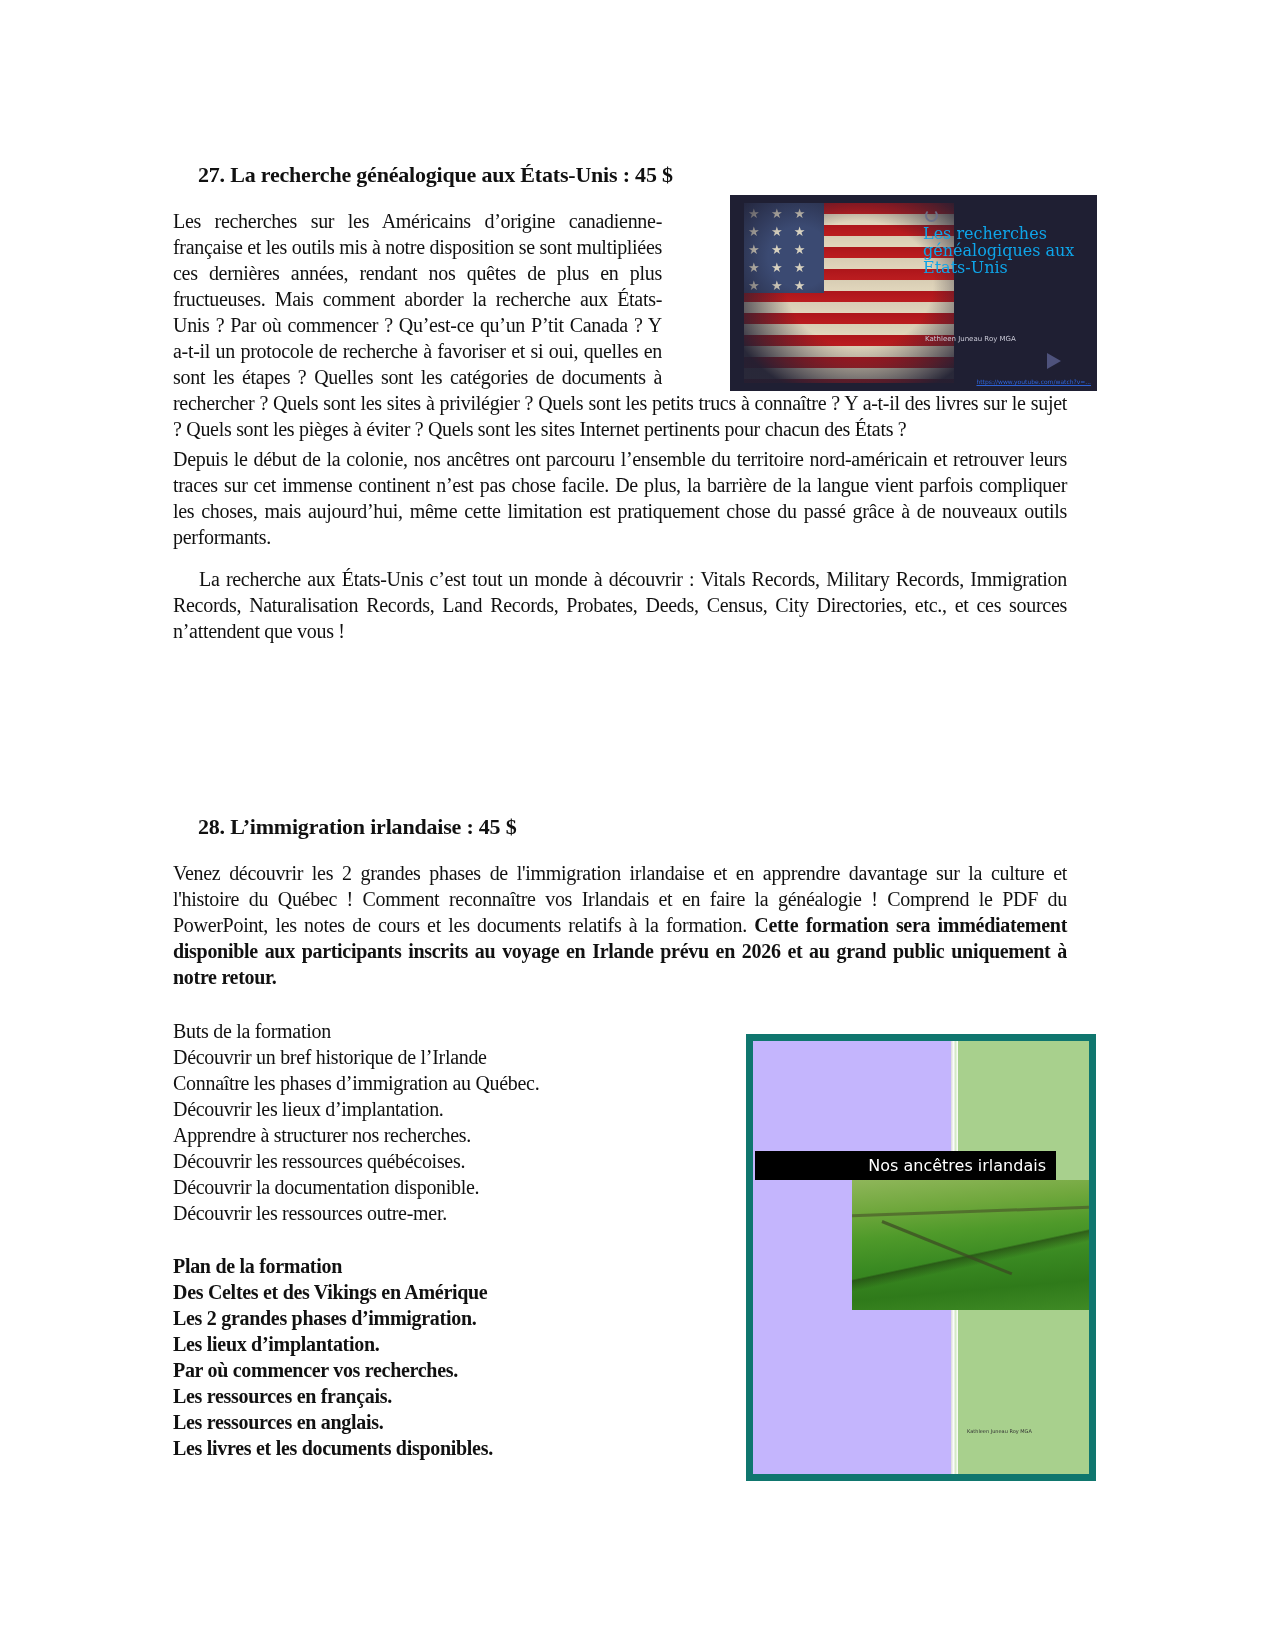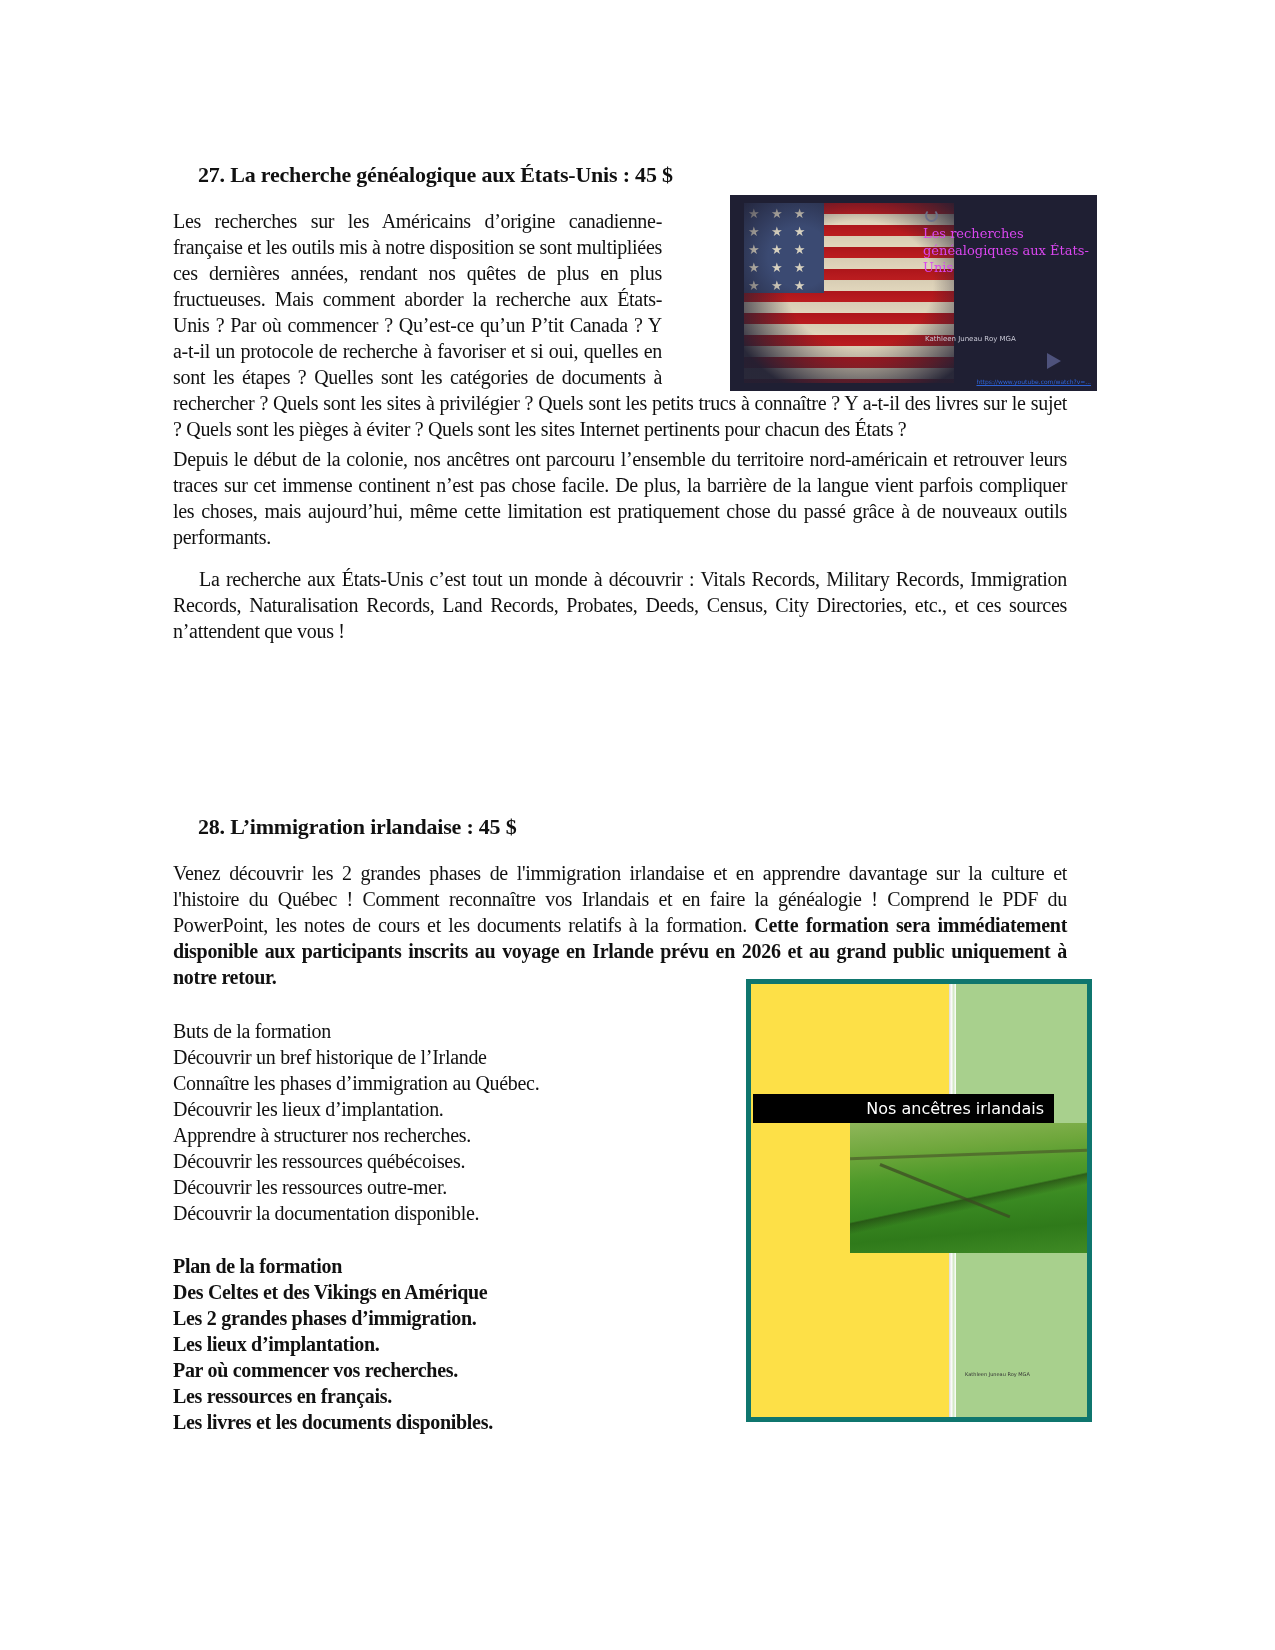--- a/index.html
+++ b/index.html
@@ -23,33 +23,33 @@
           filter: saturate(0.95); }
   .flag::after { content: ""; position: absolute; inset: 0;
           background: radial-gradient(ellipse at 55% 45%, rgba(0,0,0,0) 45%, rgba(31,31,51,0.95) 85%); }
   .canton { position: absolute; left: 14px; top: 8px; width: 80px; height: 90px;
             background: #3b4a72; z-index: 1; color: #d8d2c0; font-size: 13px; line-height: 18px;
             padding: 2px 4px; box-sizing: border-box; letter-spacing: 4px; }
   .canton::after { content: ""; position: absolute; inset: 0;
             background: radial-gradient(ellipse at 70% 60%, rgba(0,0,0,0) 40%, rgba(31,31,51,0.8) 100%); }
   .slide-dot { position: absolute; left: 195px; top: 14px; width: 9px; height: 9px; border-radius: 50%;
                border: 2px solid #6c7088; border-top-color: transparent; }
-  .slide-title { position: absolute; left: 193px; top: 30px; width: 170px; color: #d946ef;
-                 font-size: 13px; line-height: 17px; font-family: "DejaVu Serif", serif; }
+  .slide-title { position: absolute; left: 193px; top: 30px; width: 170px; color: #0ea5e9;
+                 font-size: 16px; line-height: 17px; font-family: "DejaVu Serif", serif; }
   .slide-author { position: absolute; left: 195px; top: 140px; color: #c9c9d6; font-size: 7px;
                   font-family: "DejaVu Sans", sans-serif; }
   .slide-tri { position: absolute; left: 317px; top: 158px; width: 0; height: 0;
                border-left: 14px solid #5a5f8e; border-top: 8px solid transparent; border-bottom: 8px solid transparent;
                opacity: 0.8; }
   .slide-link { position: absolute; right: 6px; bottom: 6px; color: #2e64d8; font-size: 6px;
                 text-decoration: underline; font-family: "DejaVu Sans", sans-serif; white-space: nowrap; }
 
   
-  .cover { position: absolute; left: 746px; top: 979px; width: 336px; height: 433px;
-           border: 5px solid #0f766e; background: #fde047; overflow: hidden; }
+  .cover { position: absolute; left: 746px; top: 1034px; width: 336px; height: 433px;
+           border: 7px solid #0f766e; background: #c4b5fd; overflow: hidden; }
   .cover-green { position: absolute; left: 205px; top: 0; right: 0; bottom: 0; background: #a8d08d; }
   .cover-divider { position: absolute; left: 198px; top: 0; width: 7px; bottom: 0;
                    background: linear-gradient(to right, #d9d9d9, #ffffff 40%, #cfe6c0 60%, #ffffff); }
   .cover-bar { position: absolute; left: 2px; top: 110px; width: 301px; height: 29px; background: #000;
                color: #fff; font-family: "DejaVu Sans", sans-serif; font-size: 16px; line-height: 29px;
                text-align: right; padding-right: 10px; box-sizing: border-box; }
   .cover-photo { position: absolute; left: 99px; top: 139px; width: 237px; height: 130px;
                  background:
                    linear-gradient(168deg, rgba(40,70,20,0) 55%, rgba(30,60,15,0.6) 56%, rgba(30,60,15,0) 62%),
                    linear-gradient(175deg, #8fb65a 0%, #6fa73c 22%, #4f9a2a 40%, #3a8a22 60%, #2f7a1a 80%, #3f8a25 100%); }
@@ -96,31 +96,32 @@
     </p>
   </div>
 
   <div class="para" style="top:1018px; width:520px; text-align:left;">
     <div>Buts de la formation</div>
     <div>Découvrir un bref historique de l’Irlande</div>
     <div>Connaître les phases d’immigration au Québec.</div>
     <div>Découvrir les lieux d’implantation.</div>
     <div>Apprendre à structurer nos recherches.</div>
     <div>Découvrir les ressources québécoises.</div>
+    <div>Découvrir la documentation disponible.</div>
     <div>Découvrir les ressources outre-mer.</div>
-    <div>Découvrir la documentation disponible.</div>
   </div>
 
   <div class="para" style="top:1253px; width:520px; text-align:left;font-weight:bold;">
     <div>Plan de la formation</div>
     <div>Des Celtes et des Vikings en Amérique</div>
     <div>Les 2 grandes phases d’immigration.</div>
     <div>Les lieux d’implantation.</div>
     <div>Par où commencer vos recherches.</div>
     <div>Les ressources en français.</div>
+    <div>Les ressources en anglais.</div>
     <div>Les livres et les documents disponibles.</div>
   </div>
 
   <div class="cover">
     <div class="cover-green"></div>
     <div class="cover-divider"></div>
     <div class="cover-photo"></div>
     <div class="cover-bar">Nos ancêtres irlandais</div>
     <div class="cover-author">Kathleen Juneau Roy MGA</div>
   </div>

